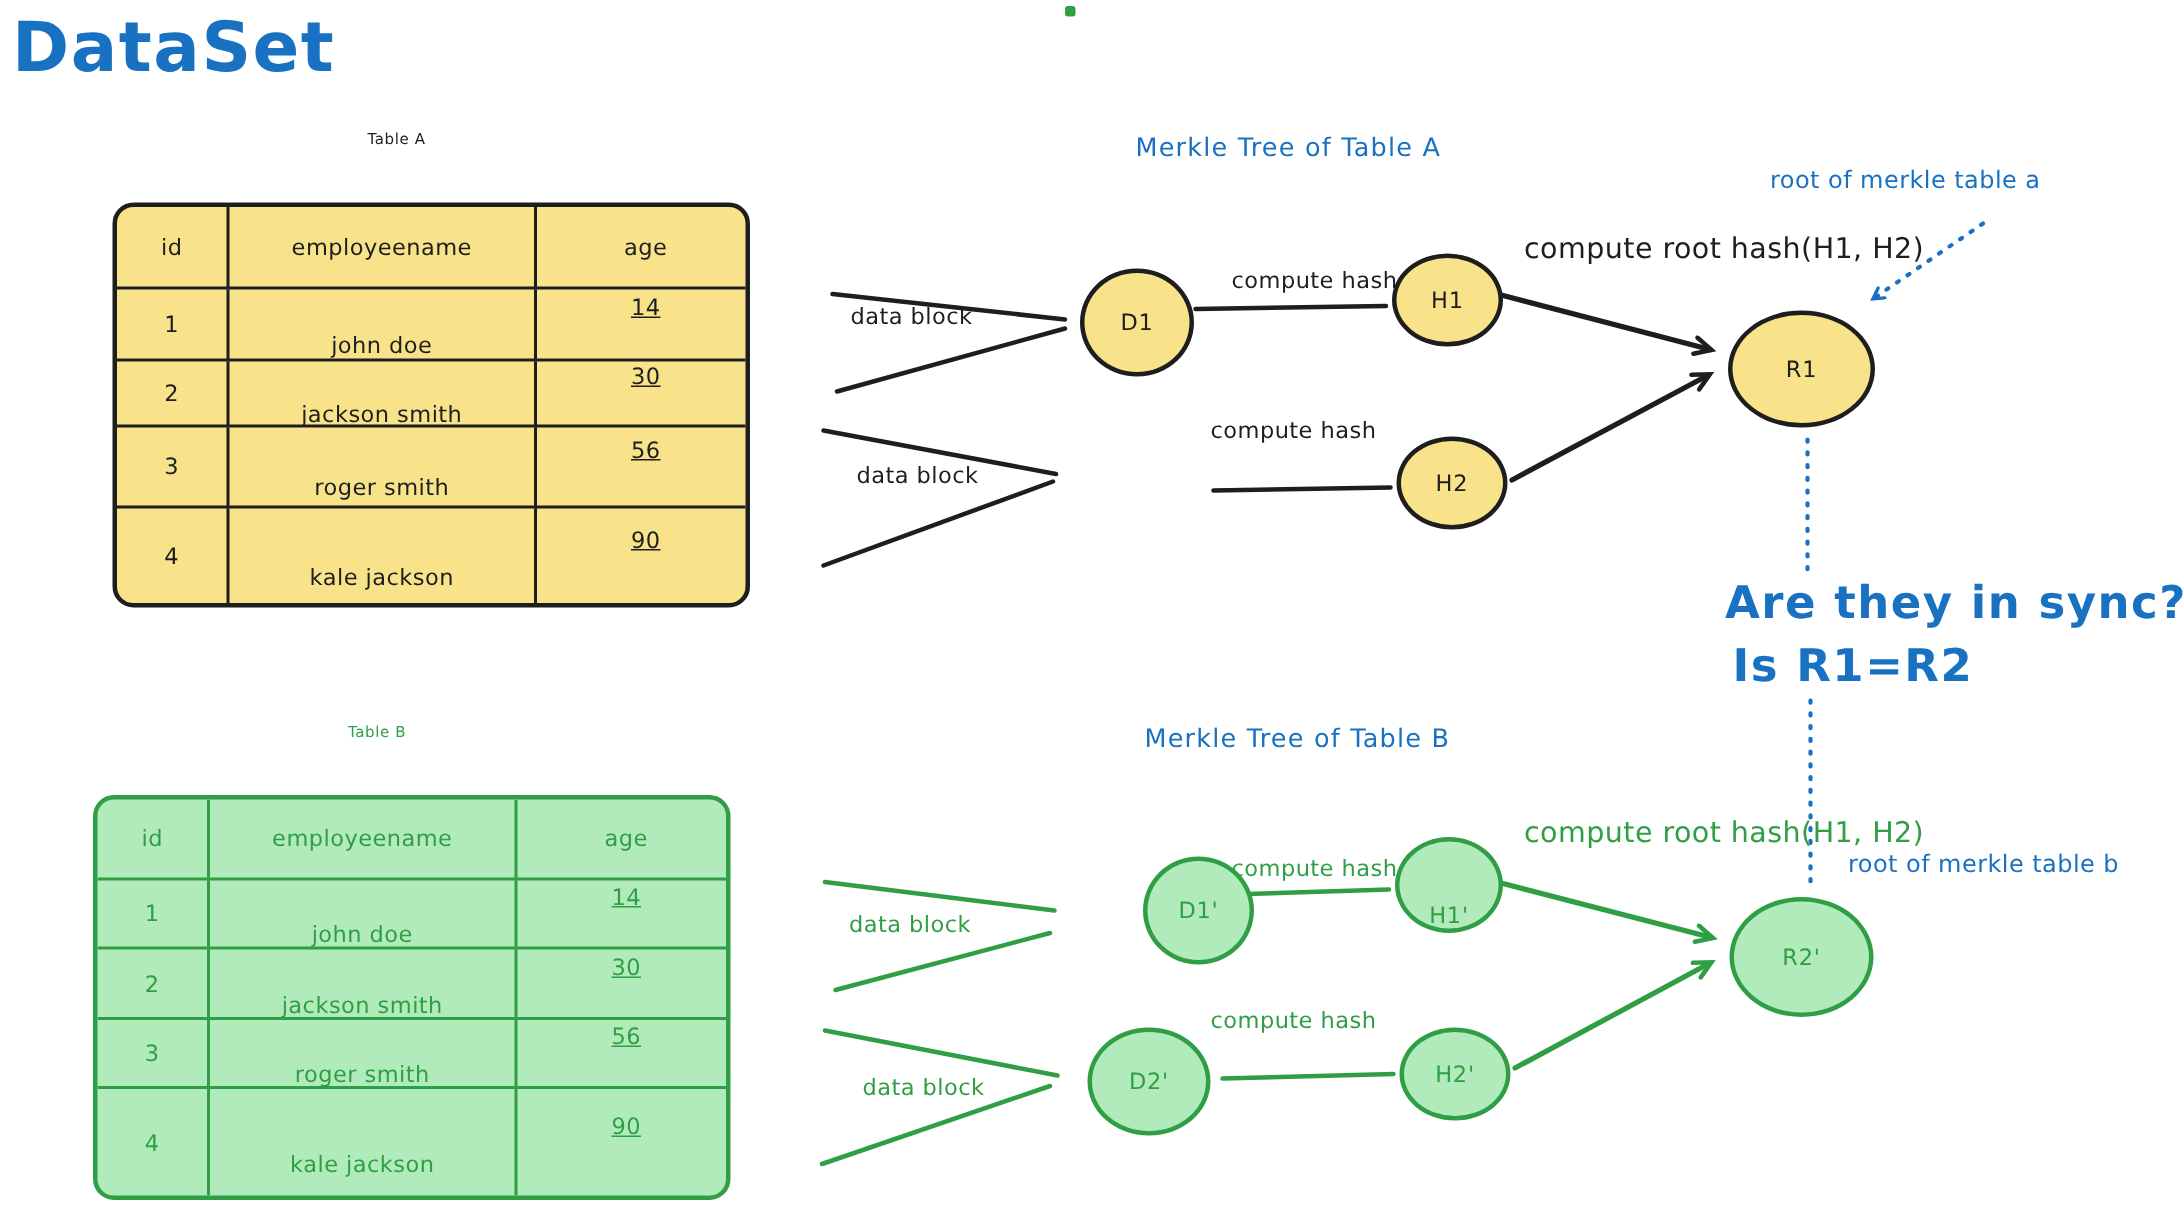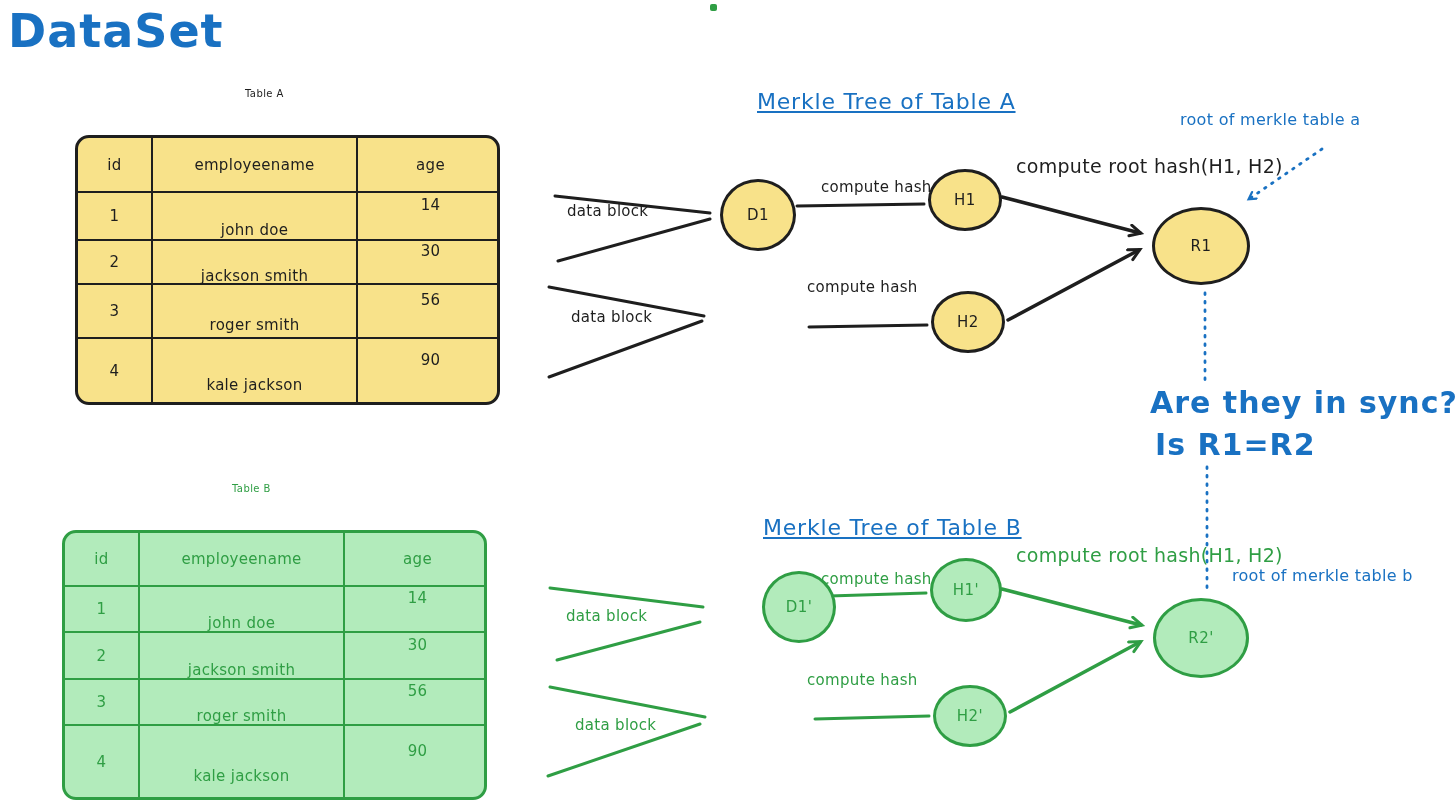--- a/index.html
+++ b/index.html
@@ -14,21 +14,21 @@
   body{font-family:"DejaVu Sans", sans-serif;color:var(--ink);}
   .canvas{position:relative;width:1456px;height:805px;background:#ffffff;overflow:hidden;}
 
   .abs{position:absolute;white-space:nowrap;}
 
   .page-title{font-size:46px;font-weight:bold;color:var(--blue);letter-spacing:1px;}
   .stray{position:absolute;width:7px;height:7px;background:var(--green);border-radius:2px;}
 
   .caption{font-size:10px;letter-spacing:0.4px;}
   .caption.green{color:var(--green);}
-  .tree-title{font-size:22px;letter-spacing:0.8px;color:var(--blue);font-weight:500;text-decoration:underline;}
+  .tree-title{font-size:17px;letter-spacing:0.8px;color:var(--blue);font-weight:500;}
 
   .lbl{font-size:15px;letter-spacing:0.3px;}
   .lbl.green{color:var(--green);}
   .lbl.small{font-size:19px;}
   .lbl.blue{color:var(--blue);font-size:16px;}
 
   .sync{color:var(--blue);font-size:30px;font-weight:600;letter-spacing:1px;}
 
   
   .tbl{position:absolute;display:grid;grid-template-columns:75px 205px 145px;
@@ -36,21 +36,21 @@
   .tbl.rows-a{grid-template-rows:55px 48px 44px 54px 63px;}
   .tbl.rows-b{grid-template-rows:54px 46px 47px 46px 71px;}
   .tbl.yellow{background:var(--yellow-fill);}
   .tbl.greenish{background:var(--green-fill);border-color:var(--green);color:var(--green);}
   .cell{display:flex;align-items:center;justify-content:center;font-size:15px;letter-spacing:0.3px;}
   .tbl .cell{border-color:var(--ink);}
   .tbl.greenish .cell{border-color:var(--green);}
   .cell.cr{border-right:2.5px solid;}
   .cell.rb{border-bottom:2.5px solid;}
   .cell.name{padding-top:28px;}
-  .cell.age{padding-bottom:22px;}
+  .cell.age{padding-bottom:22px;text-decoration:underline;}
 
   
   .node{position:absolute;border:3px solid var(--ink);border-radius:50%;
         display:flex;align-items:center;justify-content:center;font-size:15px;letter-spacing:0.5px;}
   .node.yellow{background:var(--yellow-fill);color:var(--ink);}
   .node.greenish{background:var(--green-fill);border-color:var(--green);color:var(--green);}
 
   svg.strokes{position:absolute;left:0;top:0;}
   .s-ink{stroke:var(--ink);}
   .s-green{stroke:var(--green);}
@@ -164,32 +164,35 @@
   <div class="node yellow" style="left:928px;top:169px;width:74px;height:62px;">
     <span>H1</span>
   </div>
   <div class="node yellow" style="left:931px;top:291px;width:74px;height:62px;">
     <span>H2</span>
   </div>
   <div class="node yellow" style="left:1152px;top:207px;width:98px;height:78px;">
     <span>R1</span>
   </div>
 
-  <div class="abs tree-title" style="left:763px;top:483px;margin-top:32px;">Merkle Tree of Table B</div>
+  <div class="abs tree-title" style="left:763px;top:483px;">Merkle Tree of Table B</div>
   <div class="abs lbl green" style="left:566px;top:607px;">data block</div>
   <div class="abs lbl green" style="left:575px;top:716px;">data block</div>
   <div class="abs lbl green" style="left:821px;top:570px;">compute hash</div>
   <div class="abs lbl green" style="left:807px;top:671px;">compute hash</div>
   <div class="abs lbl small green" style="left:1016px;top:544px;">compute root hash(H1, H2)</div>
 
   <div class="node greenish" style="left:762px;top:571px;width:74px;height:72px;">
     <span>D1'</span>
   </div>
-  <div class="node greenish" style="left:930px;top:558px;width:72px;height:64px;">
+  <div class="node greenish" style="left:930px;top:558px;width:72px;height:64px;align-items:flex-end;">
     <span>H1'</span>
+  </div>
+  <div class="node greenish" style="left:725px;top:685px;width:82px;height:72px;">
+    <span>D2'</span>
   </div>
   <div class="node greenish" style="left:933px;top:685px;width:74px;height:62px;">
     <span>H2'</span>
   </div>
   <div class="node greenish" style="left:1153px;top:598px;width:96px;height:80px;">
     <span>R2'</span>
   </div>
 
   <div class="abs lbl blue" style="left:1180px;top:110px;">root of merkle table a</div>
   <div class="abs lbl blue" style="left:1232px;top:566px;">root of merkle table b</div>

